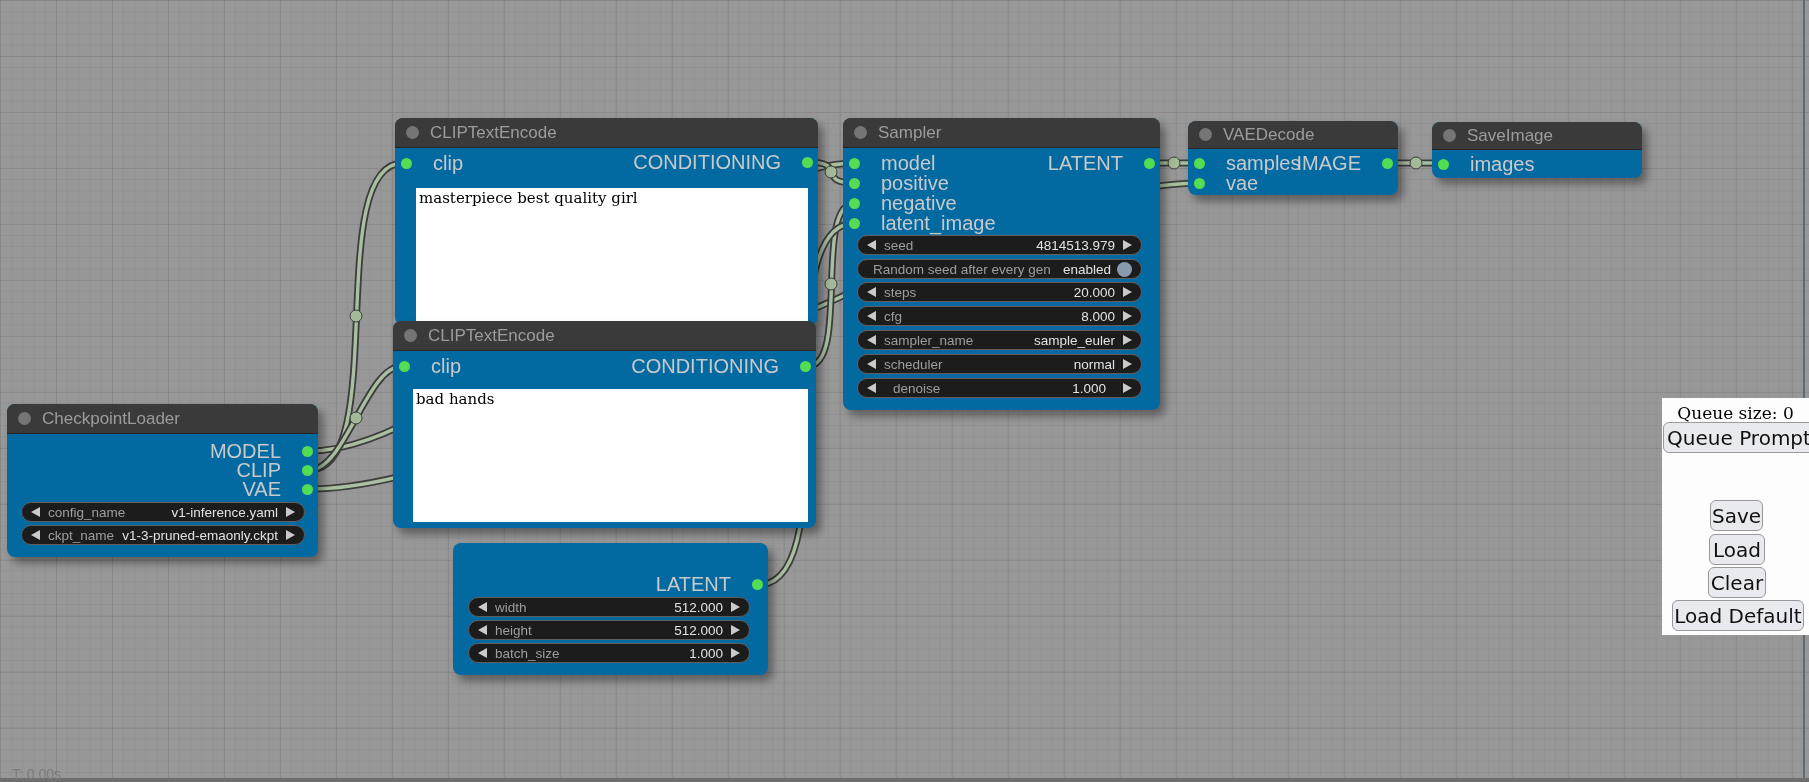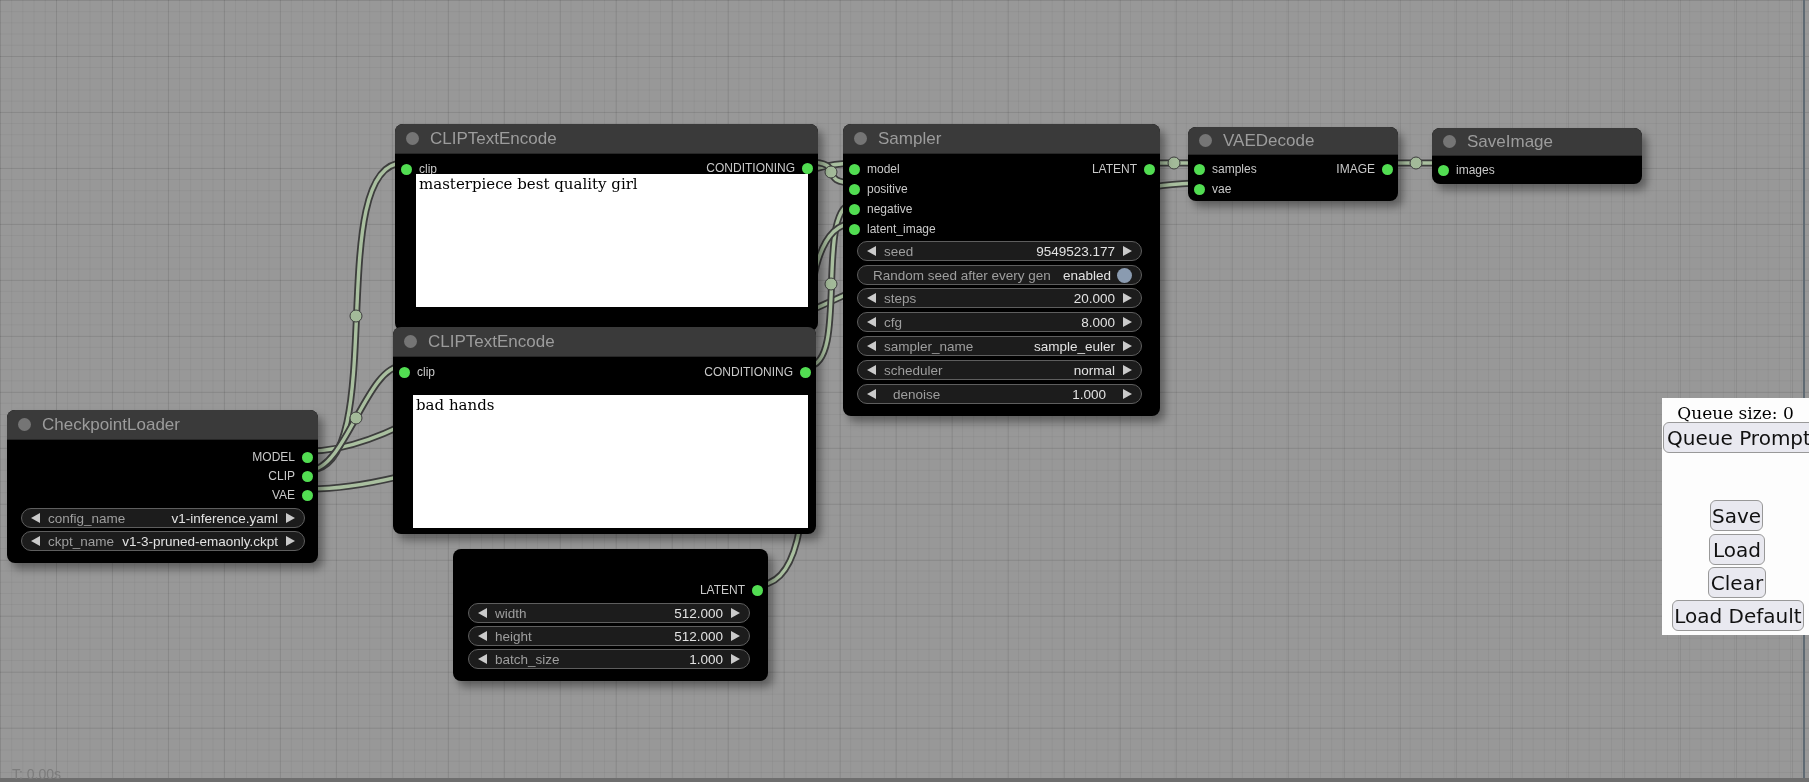--- a/index.html
+++ b/index.html
@@ -16,37 +16,36 @@
     background-size:56px 56px,56px 56px,11.2px 11.2px,11.2px 11.2px;
     font-family:"Liberation Sans",sans-serif;
   }
   #wires{position:absolute;left:0;top:0;z-index:1;}
   .wire-out{fill:none;stroke:#3d3d3d;stroke-width:7;}
   .wire-in{fill:none;stroke:#a9bf9f;stroke-width:3.4;}
   .link-dot{fill:#a3ba99;stroke:#3d3d3d;stroke-width:1;}
 
   .node{
     position:absolute;z-index:2;
-    background:#000000;
+    background:#0369a1;
     border-radius:8px;
     box-shadow:5px 6px 9px rgba(0,0,0,.38);
     color:#c6c6c6;
-    margin-top:6px;
   }
   .node-title{
     height:30px;background:#3a3a3a;
     border-radius:8px 8px 0 0;
     border-bottom:1px solid #272727;
     display:flex;align-items:center;
     padding-left:11px;
     color:#9c9c9c;font-size:17px;
     box-sizing:border-box;
   }
   .title-dot{width:13px;height:13px;border-radius:50%;background:#757575;margin-right:11px;flex:0 0 auto;}
-  .port{position:absolute;display:flex;align-items:center;gap:7px;font-size:12px;color:#c9c9c9;height:16px;}
+  .port{position:absolute;display:flex;align-items:center;gap:21px;font-size:20px;color:#c9c9c9;height:16px;}
   .port.in{left:6px;}
   .port.out{right:5px;}
   .pdot{width:11px;height:11px;border-radius:50%;background:#52dd52;flex:0 0 auto;}
   .widget{
     position:absolute;height:20px;box-sizing:border-box;
     background:#1c1c1c;border:1px solid #5e5e5e;border-radius:11px;
     display:flex;align-items:center;
     padding:0 9px;font-size:13.5px;color:#9e9e9e;white-space:nowrap;
   }
   .widget .wval{margin-left:auto;color:#e2e2e2;}
@@ -158,21 +157,21 @@
     <span>CLIPTextEncode</span>
   </div>
   <div class="port in" style="top:37px;">
     <span class="pdot"></span>
       <span>clip</span>
   </div>
   <div class="port out" style="top:36px;">
     <span>CONDITIONING</span>
       <span class="pdot"></span>
   </div>
-  <textarea style="left: 21px; top: 50px; width: 392px; height: 133px;">masterpiece best quality girl</textarea>
+  <textarea style="left: 21px; top: 70px; width: 392px; height: 133px;">masterpiece best quality girl</textarea>
 </div>
 
 <div class="node" style="left:393px;top:321px;width:423px;height:207px;">
   <div class="node-title">
     <span class="title-dot"></span>
     <span>CLIPTextEncode</span>
   </div>
   <div class="port in" style="top:37px;">
     <span class="pdot"></span>
       <span>clip</span>
@@ -230,21 +229,21 @@
     <span class="pdot"></span>
       <span>latent_image</span>
   </div>
   <div class="port out" style="top:37px;">
     <span>LATENT</span>
       <span class="pdot"></span>
   </div>
   <div class="widget" style="left:14px;top:117px;width:285px;">
     <span class="arr-l"></span>
     <span>seed</span>
-    <span class="wval">9549523.177</span>
+    <span class="wval">4814513.979</span>
     <span class="arr-r"></span>
   </div>
   <div class="widget" style="left:14px;top:141px;width:285px;padding-left:15px;">
     <span>Random seed after every gen</span>
     <span class="wval">enabled</span>
     <span class="toggle-dot"></span>
   </div>
   <div class="widget" style="left:14px;top:164px;width:285px;">
     <span class="arr-l"></span>
     <span>steps</span>

